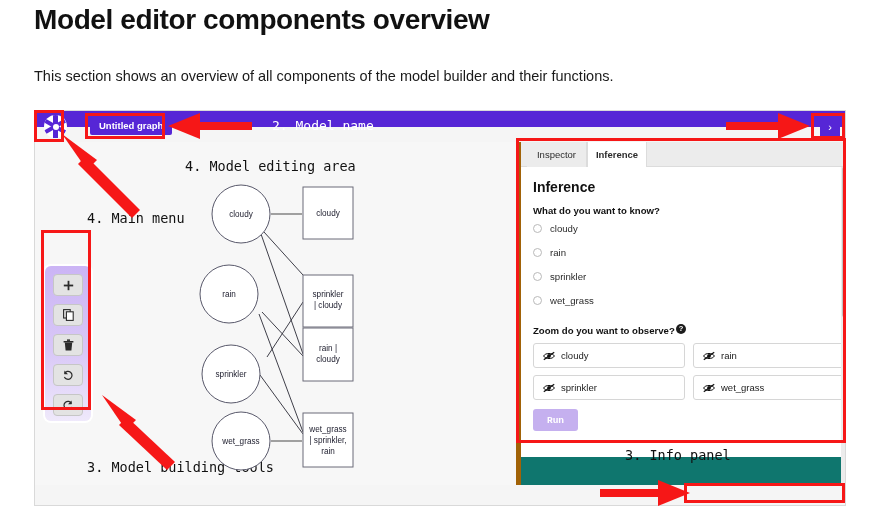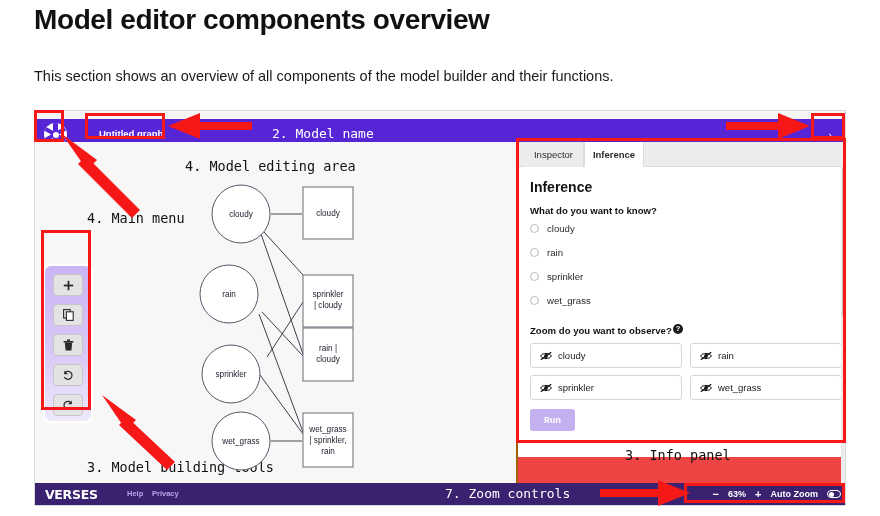--- a/index.html
+++ b/index.html
@@ -24,21 +24,21 @@
   #app-window{
     position:absolute;left:34px;top:110px;
     width:812px;height:396px;
     background:#f5f5f5;
     border:1px solid #d9d9d9;
     box-sizing:border-box;
     overflow:hidden;
   }
   
   #app-topbar{
-    position:absolute;left:0;top:8px;width:812px;height:31px;
+    position:absolute;left:0;top:0;width:812px;height:16px;
     background:#5626d6;
   }
   #logo-mark{
     position:absolute;left:9px;top:4px;width:23px;height:23px;
     border-radius:50%;
     background:#ffffff;
     overflow:hidden;
   }
   #logo-mark .spoke{
     position:absolute;left:50%;top:50%;width:4.2px;height:23px;
@@ -113,22 +113,22 @@
   #tool-redo{top:128px;}
   
   #graph-svg{position:absolute;left:0;top:0;}
   .node-circle-label,.node-box-label{
     font-family:"Liberation Sans", sans-serif;
     font-size:8.2px;fill:#1b1b2b;
   }
   
   #info-panel{
     position:absolute;left:481px;top:31px;width:331px;height:343px;
-    background:#ef4444;
-    border-left:2px solid #a16207;
+    background:#0f766e;
+    border-left:5px solid #a16207;
     box-sizing:border-box;
   }
   #panel-tabs{
     position:absolute;left:0;top:0;width:331px;height:25px;
     background:#ececec;border-bottom:1px solid #dcdcdc;
     box-sizing:border-box;
   }
   .panel-tab{
     position:absolute;top:0;height:25px;line-height:25px;
     font-size:9.5px;color:#2c2c2c;text-align:center;
@@ -432,35 +432,20 @@
       <button id="run-btn">Run</button>
     </div>
 
     <div id="panel-scrollbar">
       <div class="thumb"></div>
     </div>
   </div>
 
   <div id="annot-5">3. Info panel</div>
 
-  <div id="app-bottombar">
-    <div id="verses-logo">VERSES</div>
-    <a class="footer-link" id="link-help">Help</a>
-    <a class="footer-link" id="link-privacy">Privacy</a>
-    <div id="annot-7">7. Zoom controls</div>
-    <div id="zoom-controls">
-      <span class="zbtn">−</span>
-      <span>63%</span>
-      <span class="zbtn">+</span>
-      <span>Auto Zoom</span>
-      <span id="zoom-toggle">
-          <span class="knob"></span>
-        </span>
-    </div>
-  </div>
 </div>
 
 <div class="red-box" id="rb-logo"></div>
 <div class="red-box" id="rb-name"></div>
 <div class="red-box" id="rb-hide"></div>
 <div class="red-box" id="rb-tools"></div>
 <div class="red-box" id="rb-panel"></div>
 <div class="red-box" id="rb-zoom"></div>
 
 <svg id="red-arrows">

